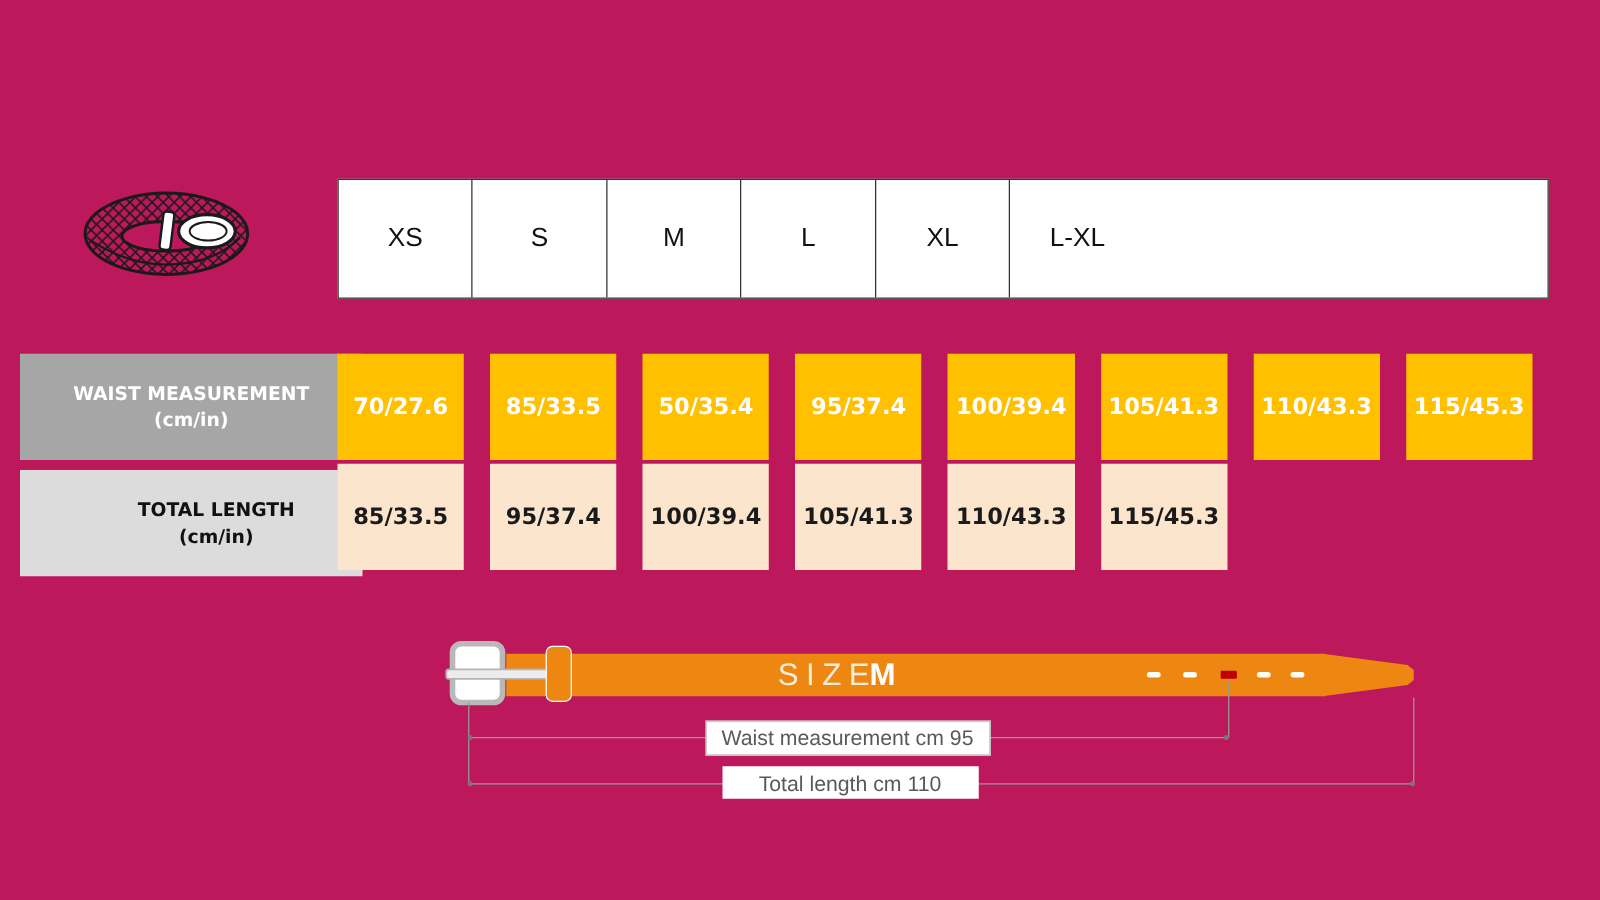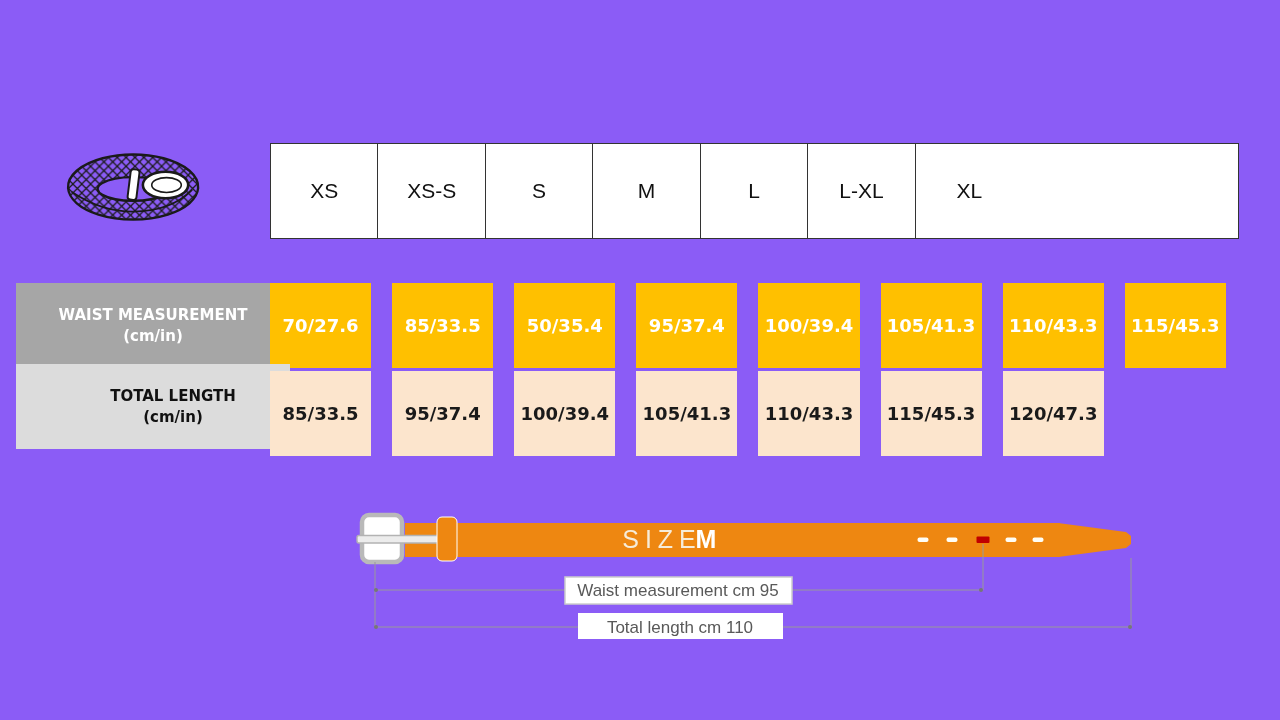--- a/index.html
+++ b/index.html
@@ -1,38 +1,38 @@
 <!DOCTYPE html>
 <html><head>
 <meta charset="utf-8">
 <style>
   * { margin:0; padding:0; box-sizing:border-box; }
   html,body { width:1280px; height:720px; background:#ffffff; overflow:hidden;
               font-family:"Liberation Sans", sans-serif; }
-  .stage { position:relative; width:1280px; height:720px; background:#8b5cf6; }
+  .stage { position:relative; width:1280px; height:720px; background:#be185d; }
 
   
   .belt-art { position:absolute; left:64px; top:148px; width:138px; height:78px; }
 
   
   .size-row { position:absolute; left:270px; top:143px; width:969px; height:96px;
               display:grid; grid-template-columns:repeat(9,1fr);
               border:1.5px solid #333; background:#fff; }
   .size-cell { display:flex; align-items:center; justify-content:center;
                border-right:1.5px solid #333; font-size:21px; color:#111;
                font-family:"Liberation Sans", sans-serif; }
   .size-cell:last-child { border-right:none; }
 
   
   .row-label { position:absolute; left:16px; width:274px; height:85px;
                display:flex; flex-direction:column; align-items:center; justify-content:center;
                font-family:"DejaVu Sans", sans-serif; font-weight:bold;
                font-size:15px; line-height:1.4; text-align:center; }
   .row-label.waist { top:283px; background:#A6A6A6; color:#ffffff; }
-  .row-label.total { top:364px; background:#DCDCDC; color:#111111;padding-left:40px; }
+  .row-label.total { top:376px; background:#DCDCDC; color:#111111;padding-left:40px; }
 
   
   .value-row { position:absolute; left:270px; width:1078px; height:85px;
                display:grid; grid-template-columns:repeat(9,1fr); column-gap:21px; }
   .value-row.waist { top:283px; }
   .value-row.total { top:371px; }
   .value-cell { display:flex; align-items:center; justify-content:center;
                 font-family:"DejaVu Sans", sans-serif; font-weight:bold; font-size:18px; }
   .value-row.waist .value-cell { background:#FFC000; color:#ffffff; }
   .value-row.total .value-cell { background:#FCE5CD; color:#1a1a1a; }
@@ -54,26 +54,25 @@
     </defs>
     <path fill-rule="evenodd" d="M70 6 A66 33 0 1 0 70.2 6 Z M70 29 A36 12 0 1 0 70.2 29 Z" fill="url(#braid)" stroke="#1a1a1a" stroke-width="2.4"></path>
     <path d="M8 44 Q38 64 70 64 Q108 64 130 42" fill="none" stroke="#1a1a1a" stroke-width="1.8"></path>
     <rect x="66" y="21" width="9" height="31" rx="3" fill="#ffffff" stroke="#1a1a1a" stroke-width="2" transform="rotate(7 70 37)"></rect>
     <ellipse cx="103" cy="37" rx="23" ry="13.5" fill="#ffffff" stroke="#1a1a1a" stroke-width="2.6"></ellipse>
     <ellipse cx="104" cy="37" rx="15" ry="7.5" fill="#ffffff" stroke="#1a1a1a" stroke-width="1.6"></ellipse>
   </svg>
 
   <div class="size-row">
       <div class="size-cell">XS</div>
-      <div class="size-cell">XS-S</div>
       <div class="size-cell">S</div>
       <div class="size-cell">M</div>
       <div class="size-cell">L</div>
+      <div class="size-cell">XL</div>
       <div class="size-cell">L-XL</div>
-      <div class="size-cell">XL</div>
     </div>
 
   <div class="row-label waist">
     <div>WAIST MEASUREMENT</div>
     <div>(cm/in)</div>
   </div>
   <div class="value-row waist">
       <div class="value-cell">70/27.6</div>
       <div class="value-cell">85/33.5</div>
       <div class="value-cell">50/35.4</div>
@@ -88,21 +87,20 @@
     <div>TOTAL LENGTH</div>
     <div>(cm/in)</div>
   </div>
   <div class="value-row total">
       <div class="value-cell">85/33.5</div>
       <div class="value-cell">95/37.4</div>
       <div class="value-cell">100/39.4</div>
       <div class="value-cell">105/41.3</div>
       <div class="value-cell">110/43.3</div>
       <div class="value-cell">115/45.3</div>
-      <div class="value-cell">120/47.3</div>
     </div>
 
   <svg class="diagram" viewBox="0 0 800 150" xmlns="http://www.w3.org/2000/svg">
 
     <rect x="55" y="28" width="655" height="34" fill="#EE8711"></rect>
     <polygon points="708,28 776,37 781,41 781,49 776,53 708,62" fill="#EE8711"></polygon>
 
     <rect x="12" y="20" width="40" height="47" rx="7" fill="#ffffff" stroke="#b9b9b9" stroke-width="4.5"></rect>
     <rect x="7" y="40.5" width="81" height="7.5" rx="2" fill="#ececec" stroke="#b3b3b3" stroke-width="1.4"></rect>
     <rect x="87" y="22" width="20" height="44" rx="5" fill="#EE8711" stroke="#ffffff" stroke-width="1"></rect>

